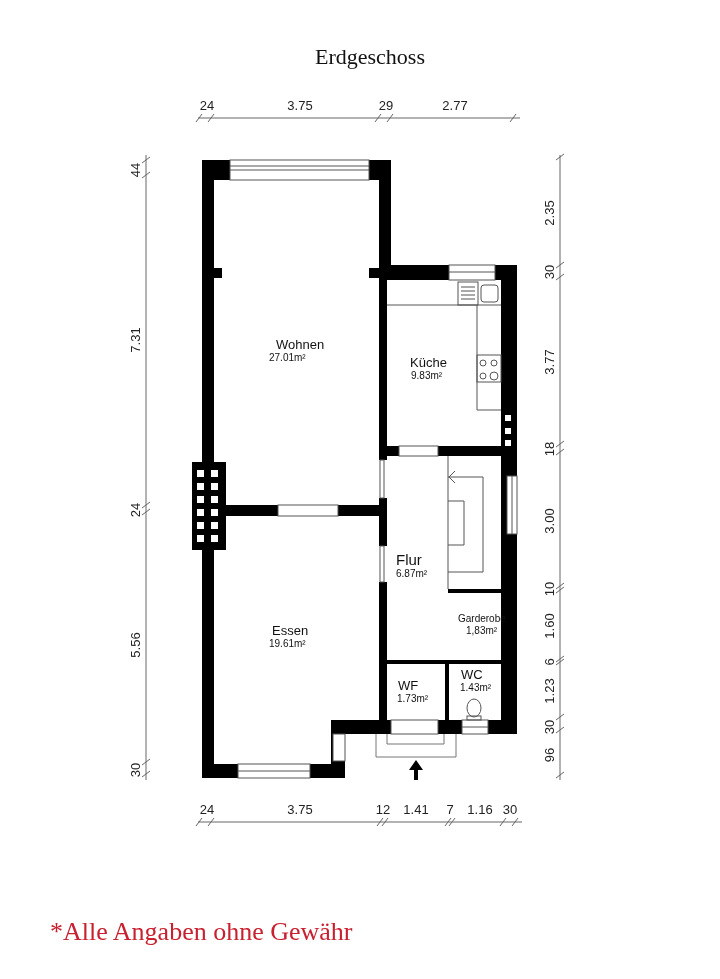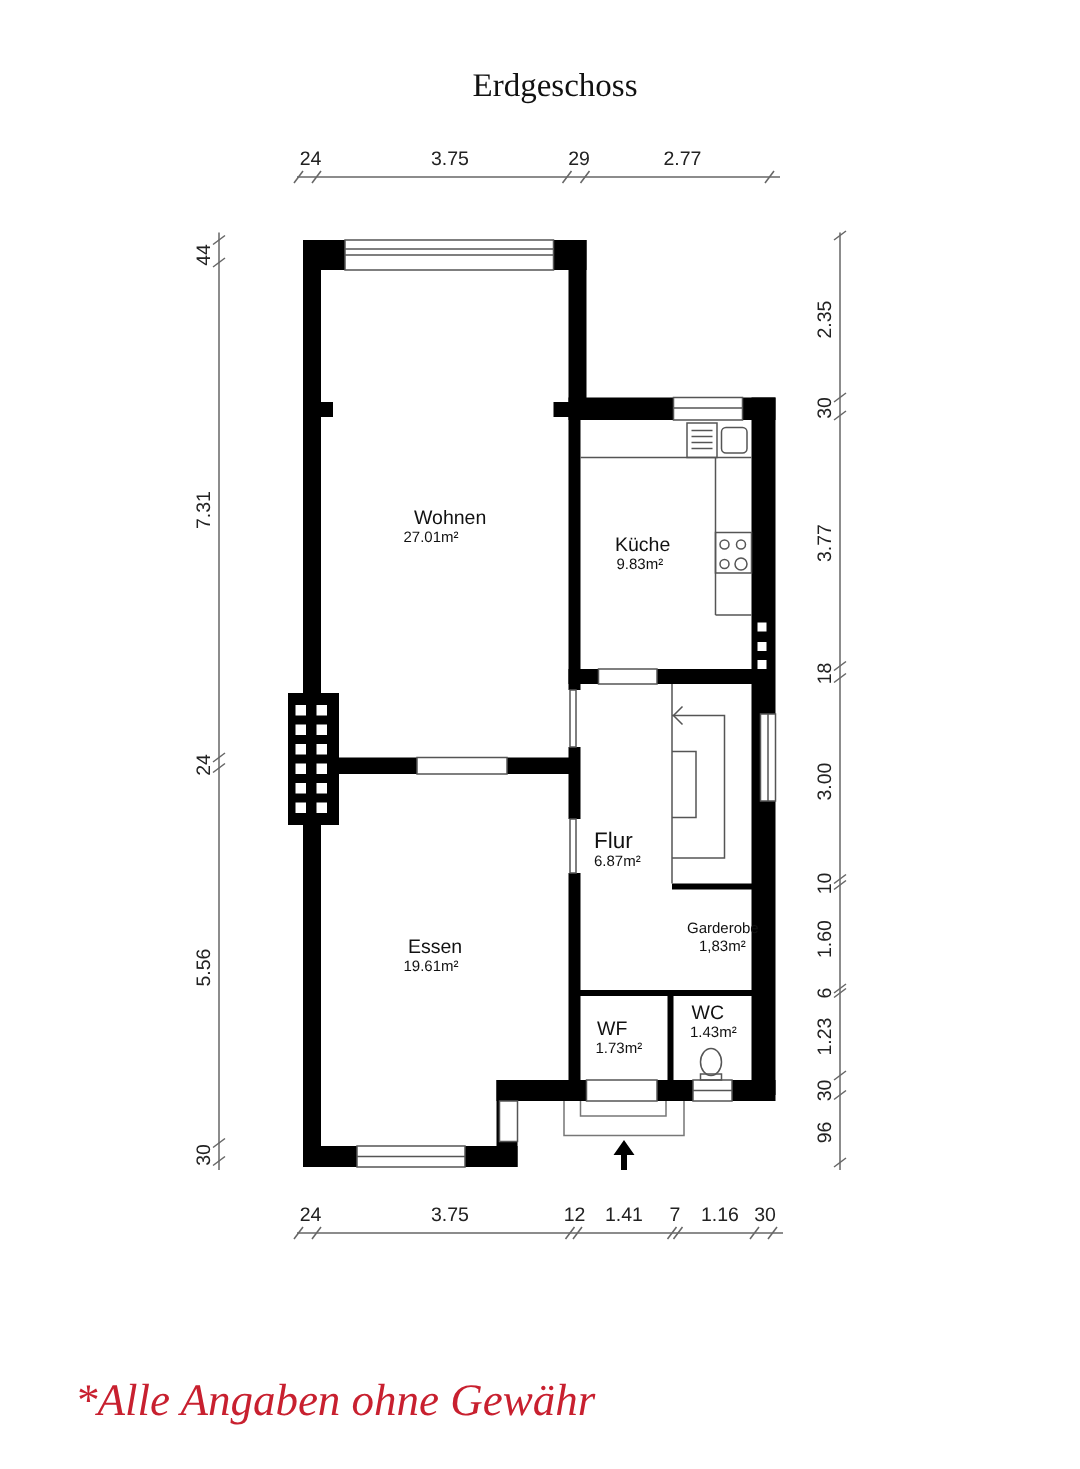--- a/index.html
+++ b/index.html
@@ -8,21 +8,21 @@
       position: absolute; left: 0; width: 740px; top: 44px; text-align: center;
       font-family: "Liberation Serif", serif; font-size: 22px; color: #111;
     }
     svg { position: absolute; left: 0; top: 0; }
     .dim { font-family: "Liberation Sans", sans-serif; font-size: 13px; fill: #222; }
     .room-name { font-family: "Liberation Sans", sans-serif; font-size: 13px; fill: #111; }
     .room-area { font-family: "Liberation Sans", sans-serif; font-size: 10px; fill: #111; }
     .room-name-big { font-family: "Liberation Sans", sans-serif; font-size: 15px; fill: #111; }
     .disclaimer {
       position: absolute; left: 50px; top: 917px;
-      font-family: "Liberation Serif", serif; font-size: 30px; color: #c8202f; font-style: italic;
+      font-family: "Liberation Serif", serif; font-size: 26px; color: #c8202f;
     }
   </style>
 </head>
 <body>
 
 <div class="title">Erdgeschoss</div>
 
 <svg width="720" height="979" viewBox="0 0 720 979">
 
   <g stroke="#666" stroke-width="1">

